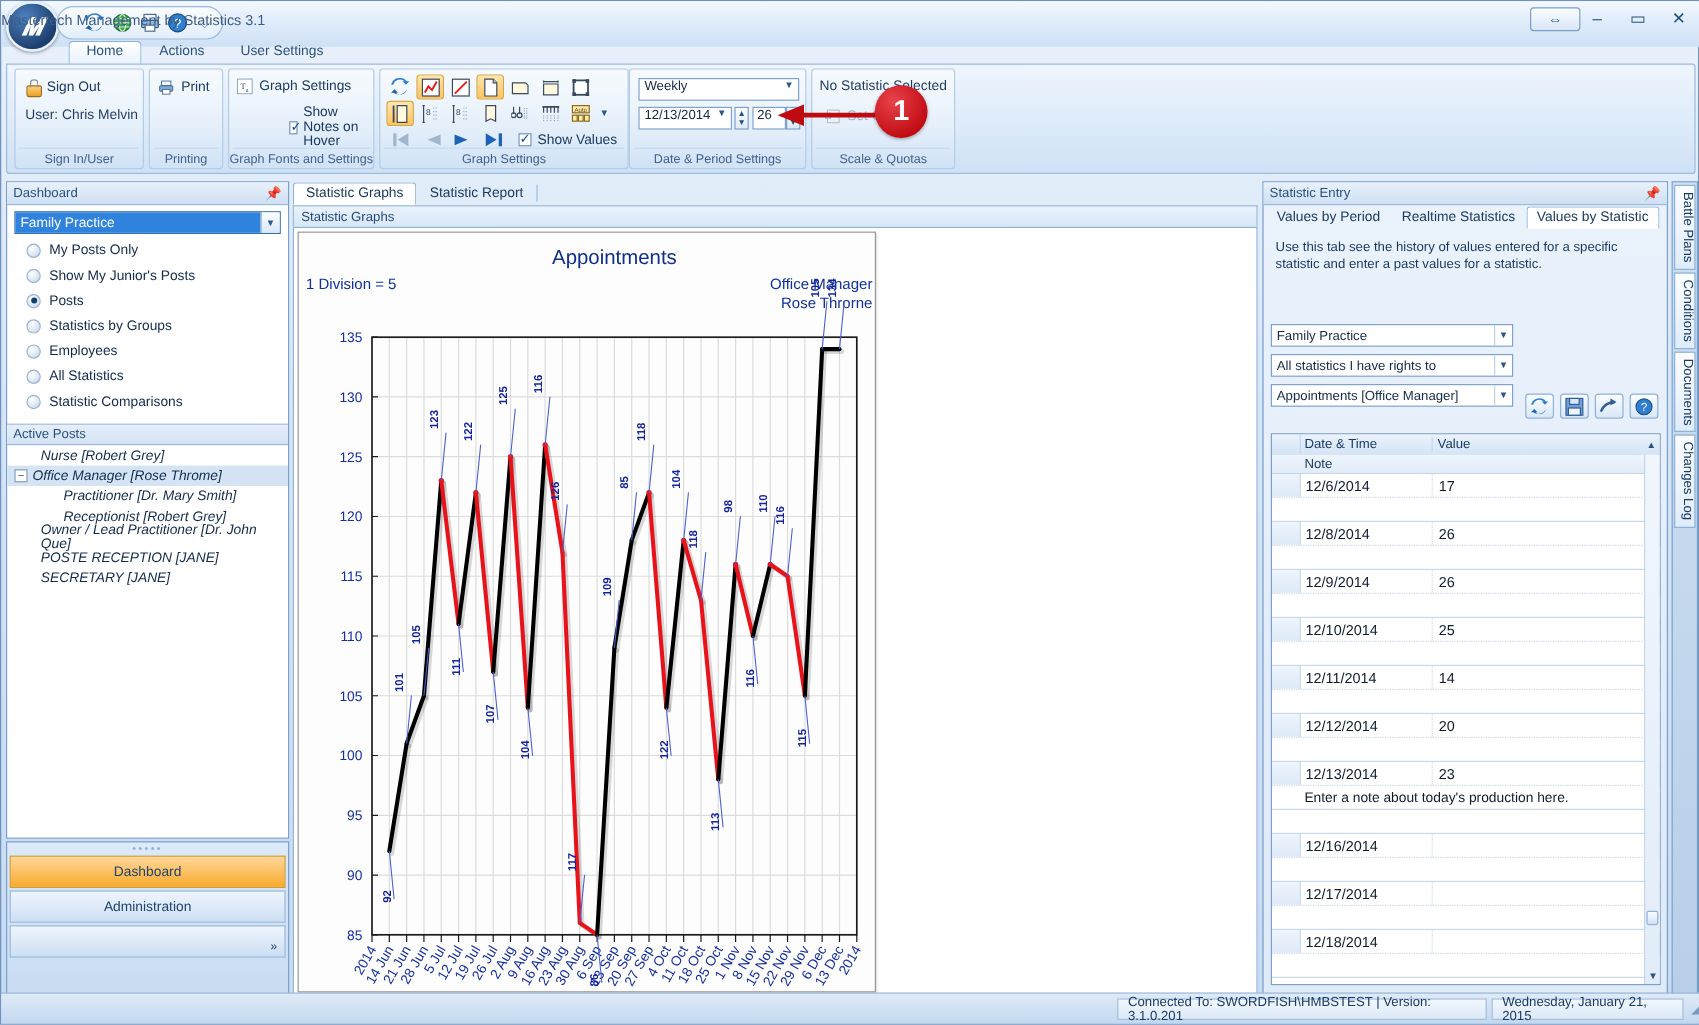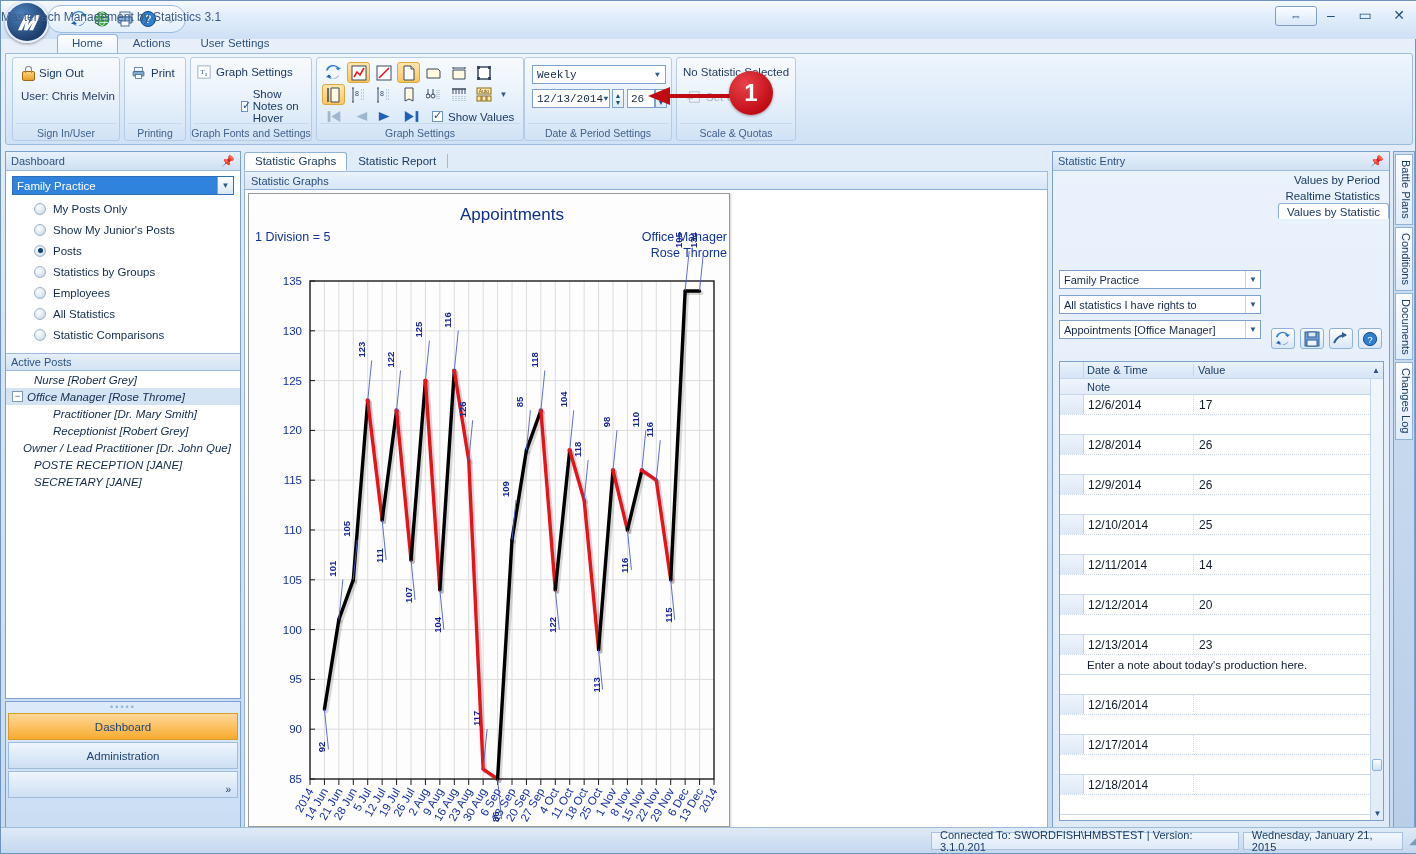--- a/index.html
+++ b/index.html
@@ -83,36 +83,36 @@
   .lockicon:after{content:"";position:absolute;left:4px;top:0;width:5px;height:6px;border:1.5px solid #8c8c8c;border-bottom:none;border-radius:3px 3px 0 0;}
   .chk { width:11px; height:11px; border:1px solid #6f93bf; background:#fff; display:inline-block; position:relative;}
   .chk:after{content:"\2713"; position:absolute; left:0px; top:-3px; font-size:11px; color:#1b4a86;}
   .tbtn {
     width:23px; height:21px; border:1px solid transparent; border-radius:3px;
     display:inline-flex; align-items:center; justify-content:center;
   }
   .tbtn.on { border:1px solid #d8a93f; background:linear-gradient(#ffe6ae,#ffc45e); }
   .cbo {
     border:1px solid #7da2cd; background:#fff; height:19px;
-    display:flex; align-items:center; font-size:11px; color:#14294a; padding-left:4px;font-family:Liberation Mono, monospace;
+    display:flex; font-size:11px; color:#14294a; padding-left:4px;
   }
   .cbo .arrow { margin-left:auto; width:15px; text-align:center; font-size:8px; color:#2e5a8a; }
   .spin { display:flex; flex-direction:column; width:12px; height:19px; justify-content:center; align-items:center; font-size:7px; line-height:7px; color:#24527e; border:1px solid #7da2cd; background:linear-gradient(#fdfeff,#dfeaf7);}
   
   .panel-head {
     height:19px; background:linear-gradient(#e8f1fb,#cfe0f3);
     border-bottom:1px solid #9dbbdc; font-size:11px; color:#2b527f;
     display:flex; align-items:center; padding:0 5px;
   }
   .pin { margin-left:auto; font-size:11px; color:#2b527f; }
   .leftpanel {
     position:absolute; left:4px; top:150px; width:236px; height:548px;
     border:1px solid #7ba0cb; background:#fff;
   }
-  .radio-row { display:flex; align-items:center; gap:7px; height:21px; padding-left:28px; font-size:11.5px; color:#122b4c;}
+  .radio-row { display:flex; align-items:center; gap:7px; height:21px; padding-left:16px; font-size:11.5px; color:#122b4c;}
   .radio {
     width:12px; height:12px; border-radius:50%;
     background:radial-gradient(circle at 35% 30%,#ffffff,#dbe6f2 60%,#b9cadd);
     border:1px solid #9bb4cd; position:relative;
   }
   .radio.sel:after{content:"";position:absolute;left:2.5px;top:2.5px;width:5px;height:5px;border-radius:50%;background:#12406e;}
   .subhead {
     height:18px; background:linear-gradient(#e6eff9,#d3e2f3);
     border-top:1px solid #9dbbdc; border-bottom:1px solid #9dbbdc;
     font-size:11px; color:#2b527f; display:flex; align-items:center; padding:0 5px;
@@ -152,21 +152,21 @@
   .graphbox {
     position:absolute; left:3px; top:3px; width:482px; height:634px;
     background:#fdfdfd; border:1px solid #9a9a9a;
     box-shadow:1px 1px 2px rgba(0,0,0,.2);
   }
   
   .rightpanel {
     position:absolute; left:1051px; top:150px; width:338px; height:678px;
     border:1px solid #7ba0cb; background:linear-gradient(#eaf2fc,#dfeaf7);
   }
-  .ptabs { height:20px; display:flex; align-items:flex-end; padding-left:2px;flex-direction:column; }
+  .ptabs { height:20px; display:flex; align-items:flex-end; padding-left:2px; }
   .ptab { height:19px; padding:2px 8px 0 8px; font-size:11.5px; color:#1b3b62; border:1px solid transparent;}
   .ptab.active { background:#fff; border:1px solid #8fb2d8; border-bottom-color:#fff; border-radius:3px 3px 0 0;}
   .helptext { font-size:11px; color:#17395f; line-height:14px; padding:8px 10px 0 10px; }
   .rcbo { margin:0 0 6px 0; height:19px; border:1px solid #7da2cd; background:#fff;
           display:flex; align-items:center; font-size:11px; color:#14294a; padding-left:4px;}
   .rcbo .arrow{ margin-left:auto; width:15px; text-align:center; font-size:8px; color:#2e5a8a;
                 border-left:1px solid #bed3ea; height:100%; line-height:17px;}
   .iconbtn { width:24px; height:21px; border:1px solid #8fb2d8; border-radius:3px;
              background:linear-gradient(#fbfdff,#d9e7f7); display:inline-flex;
              align-items:center; justify-content:center; }
@@ -545,21 +545,21 @@
       <div class="treerow sel" style="padding-left:6px;">
         <span class="expander">−</span>
         <span>Office Manager [Rose Throme]</span>
       </div>
       <div class="treerow" style="padding-left:47px;">
         <span>Practitioner  [Dr. Mary Smith]</span>
       </div>
       <div class="treerow" style="padding-left:47px;">
         <span>Receptionist  [Robert Grey]</span>
       </div>
-      <div class="treerow" style="padding-left:17px;">
+      <div class="treerow" style="padding-left:28px;">
         <span>Owner / Lead Practitioner  [Dr. John Que]</span>
       </div>
       <div class="treerow" style="padding-left:28px;">
         <span>POSTE RECEPTION [JANE]</span>
       </div>
       <div class="treerow" style="padding-left:28px;">
         <span>SECRETARY [JANE]</span>
       </div>
     </div>
   </div>
@@ -831,20 +831,21 @@
       <span>Statistic Entry</span>
       <span class="pin">📌</span>
     </div>
 
     <div class="ptabs">
       <div class="ptab">Values by Period</div>
       <div class="ptab">Realtime Statistics</div>
       <div class="ptab active">Values by Statistic</div>
     </div>
 
+    <div class="helptext">Use this tab see the history of values entered for a specific statistic and enter a past values for a statistic.</div>
 
     <div style="position:absolute;left:6px;top:118px;width:202px;">
       <div class="rcbo">
         <span>Family Practice</span>
         <span class="arrow">▼</span>
       </div>
       <div class="rcbo">
         <span>All statistics I have rights to</span>
         <span class="arrow">▼</span>
       </div>

